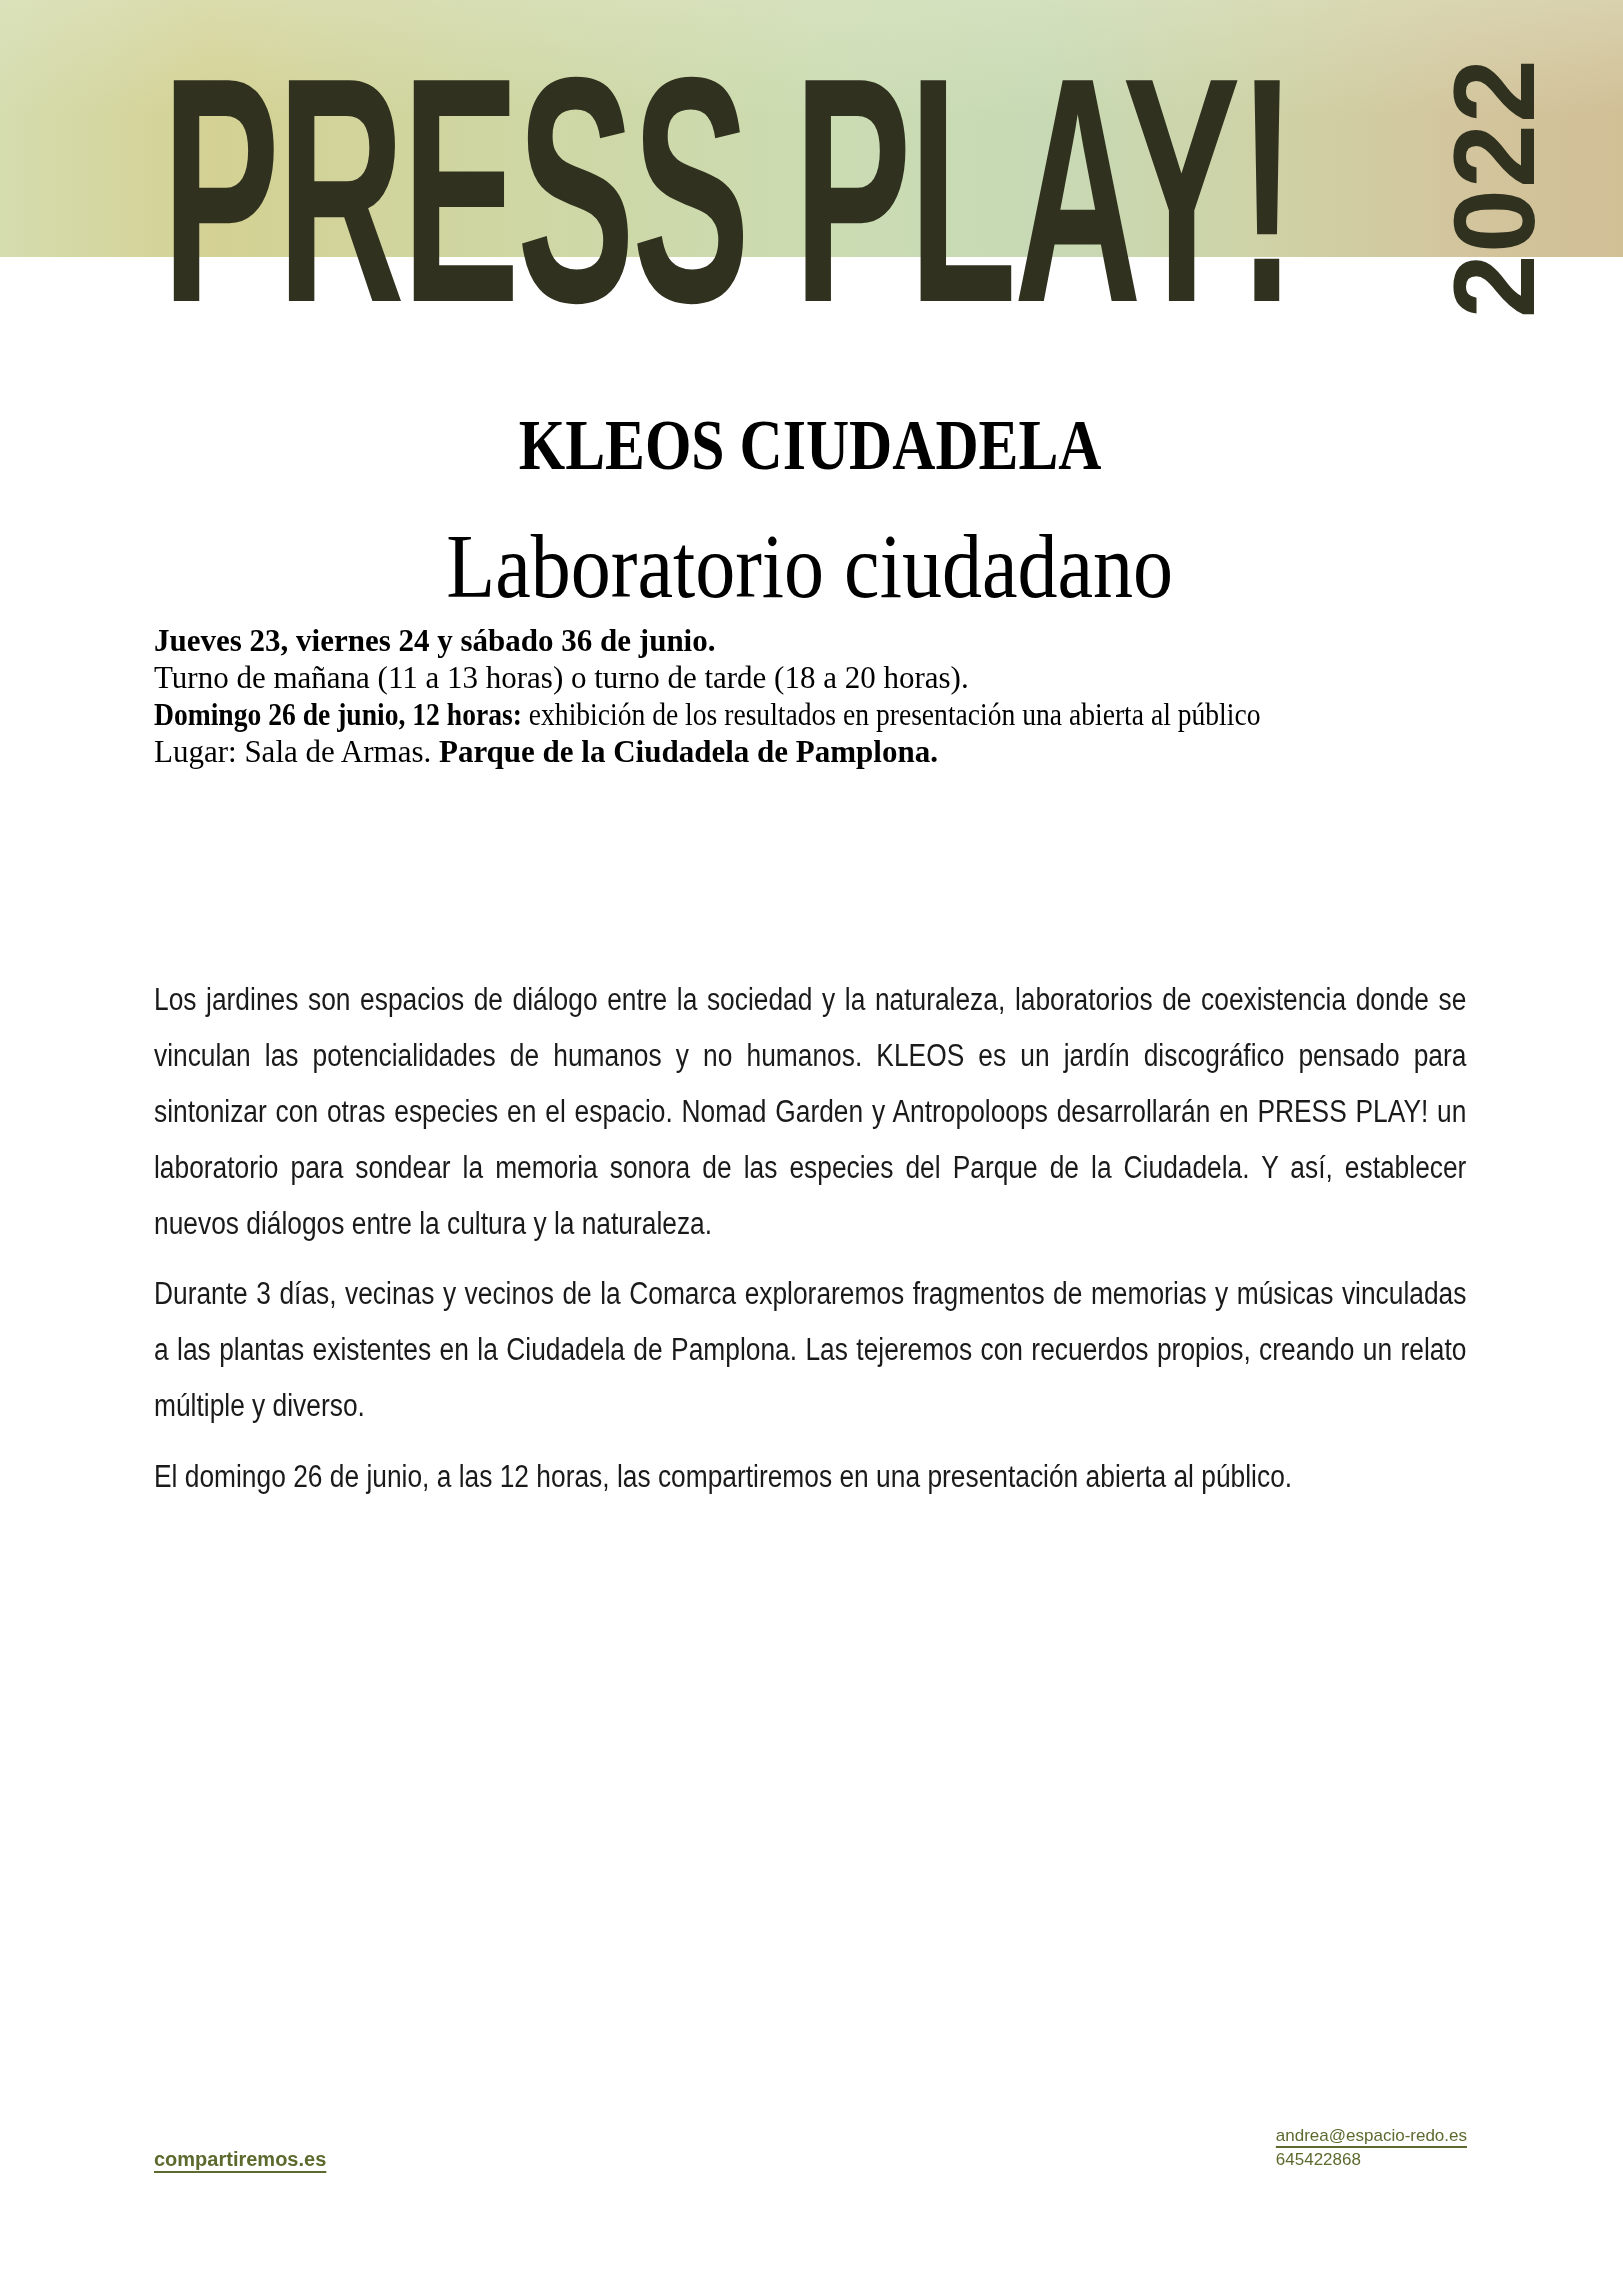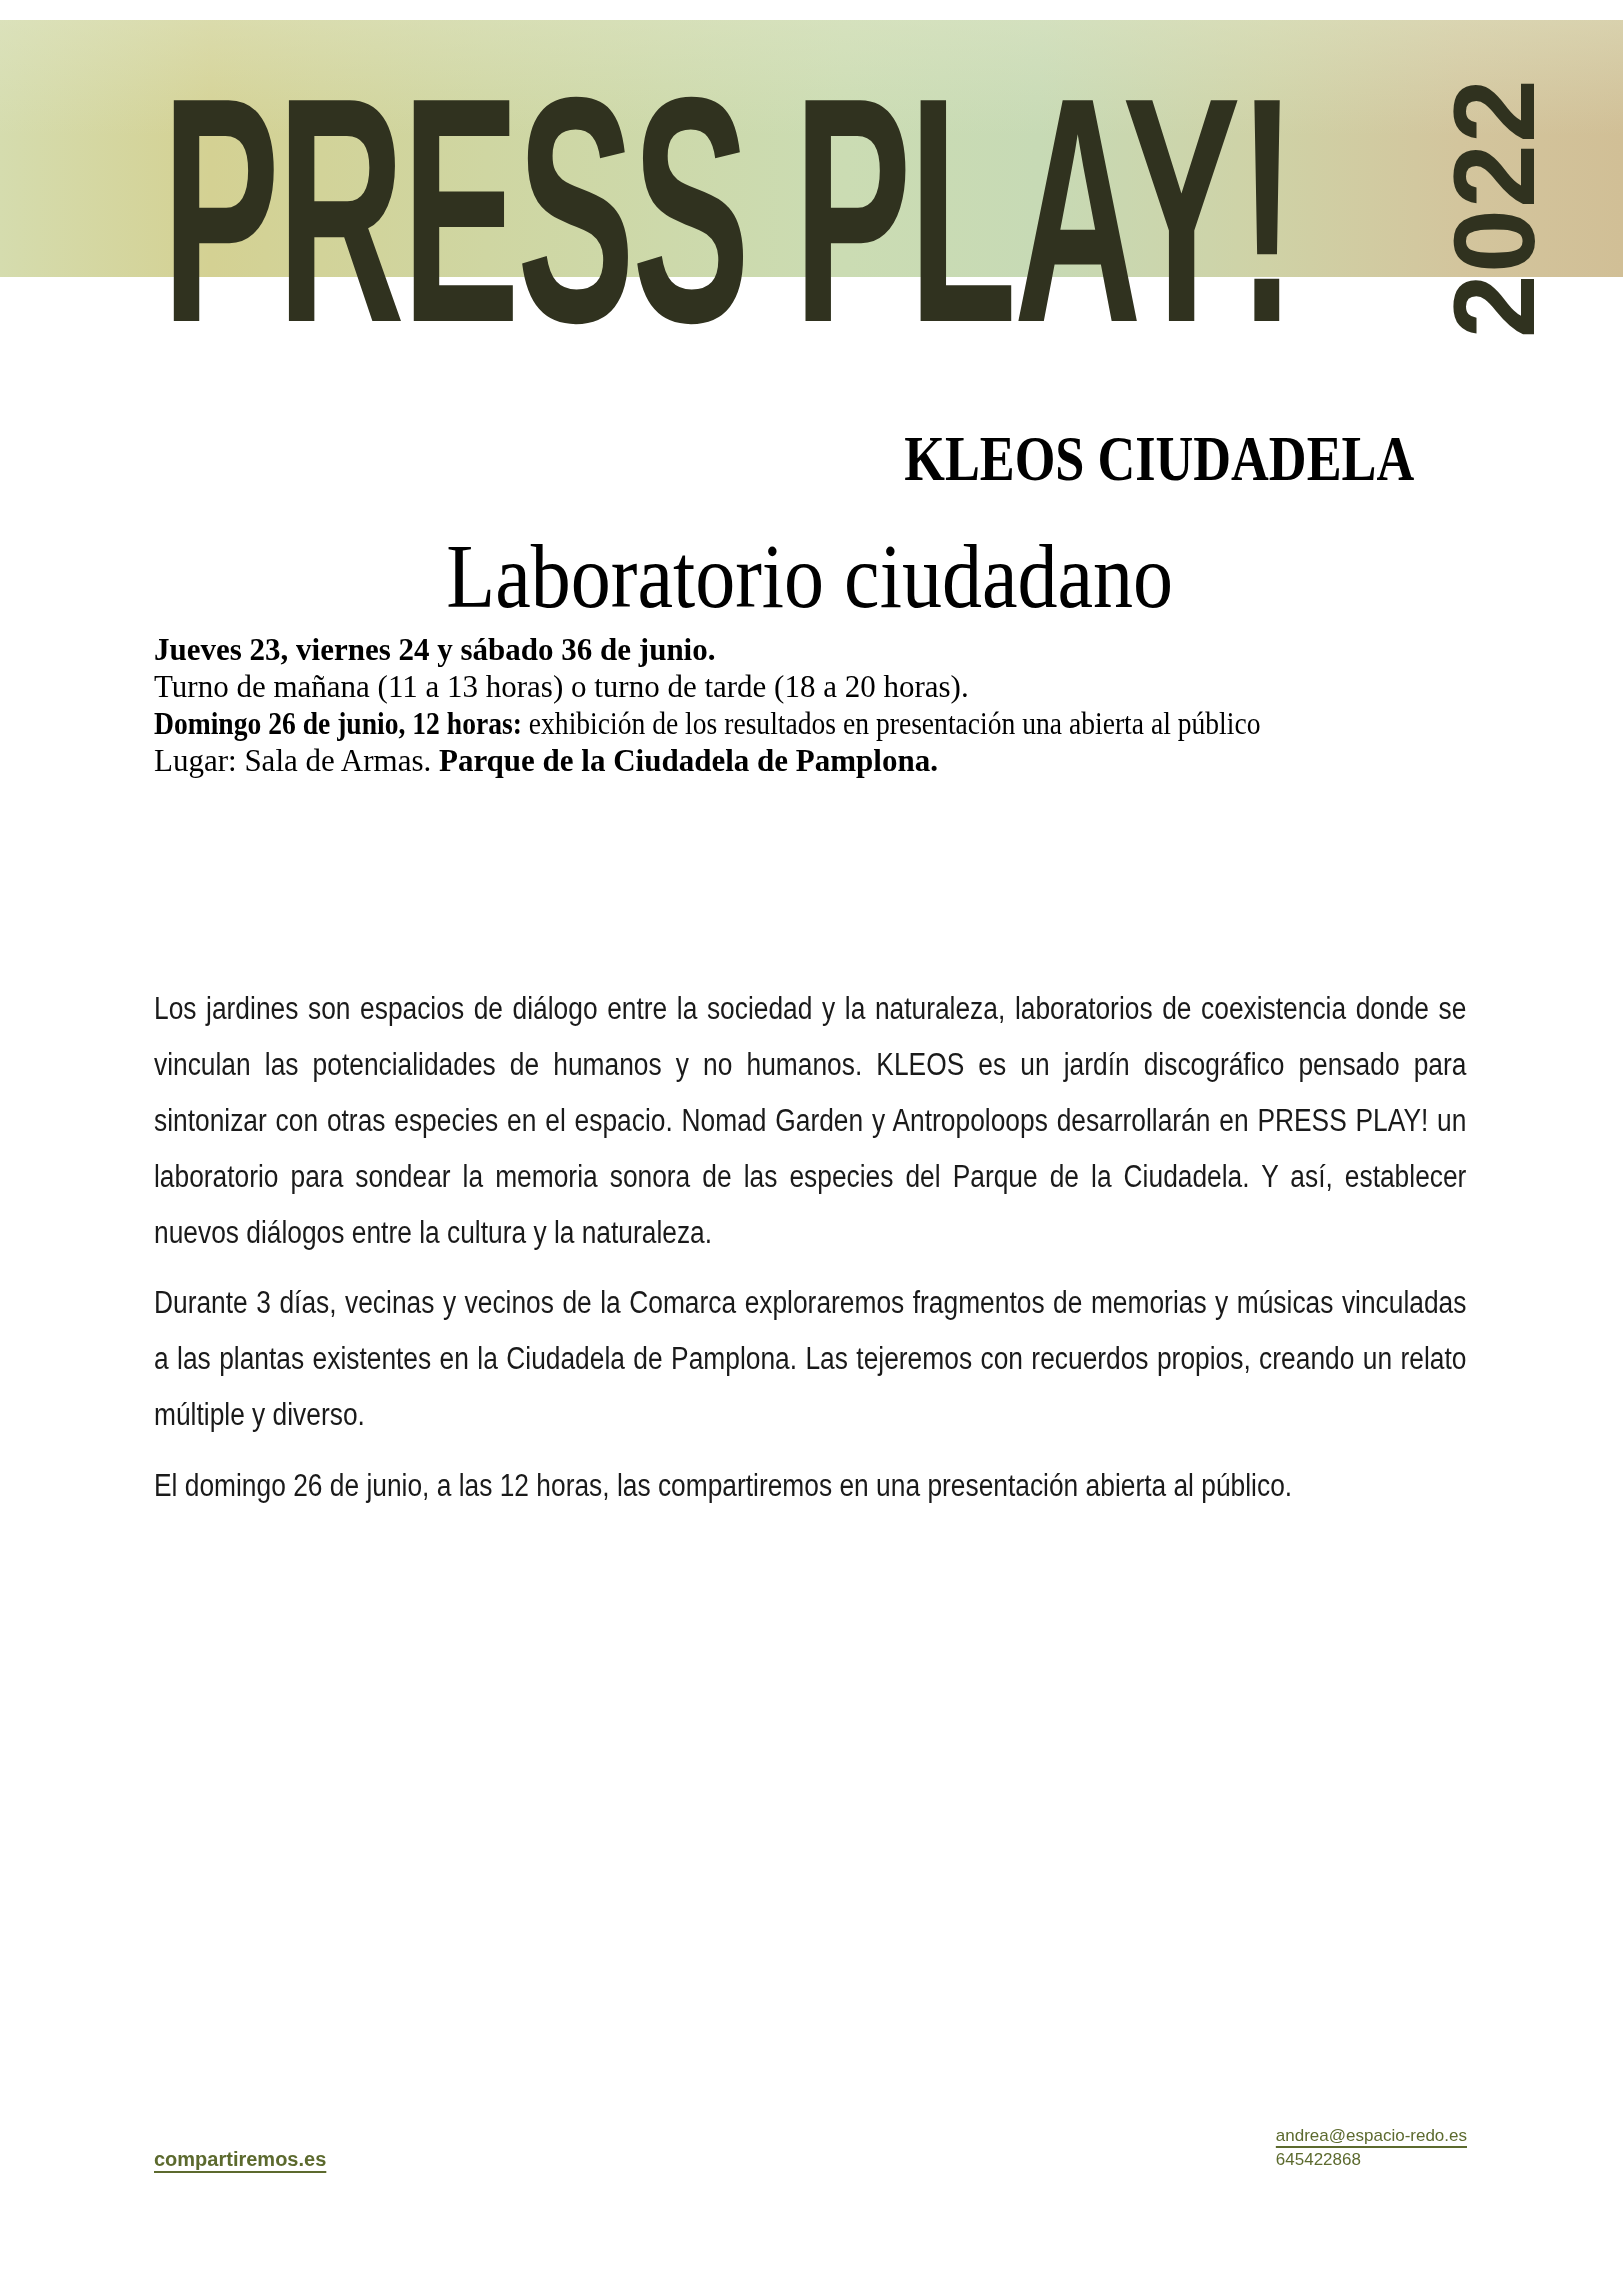--- a/index.html
+++ b/index.html
@@ -22,21 +22,20 @@
       linear-gradient(180deg, rgba(226,232,202,0.45) 0%, rgba(226,232,202,0) 45%),
       linear-gradient(90deg,
         #d5dcae 0%,
         var(--banner-left, #d4d193) 13%,
         #cfd6a2 30%,
         var(--banner-mid, #cbdcb3) 52%,
         #c7dab5 64%,
         #cfd2a6 78%,
         #d3c59d 90%,
         var(--banner-right, #d1bf96) 100%);
-    margin-top: 20px;
   }
   .logo {
     position: absolute;
     left: 162px;
     top: 29px;
     font-family: "Liberation Sans", "DejaVu Sans", sans-serif;
     font-weight: 700;
     font-size: 321px;
     line-height: 1;
     letter-spacing: -0.015em;
@@ -57,24 +56,24 @@
     letter-spacing: 0.01em;
     color: var(--logo-color, #30321f);
     white-space: nowrap;
   }
 
   
   .content { padding: 0 157px 0 154px; }
 
   .title {
     margin: 145px 0 0 0;
-    font-size: 63px;
+    font-size: 72px;
     line-height: 1.2;
     font-weight: 700;
-    text-align: right;
+    text-align: center;
     white-space: nowrap;
   }
   .subtitle {
     margin: 23px 0 0 0;
     font-size: 92px;
     line-height: 1.2;
     font-weight: 400;
     text-align: center;
     white-space: nowrap;
   }

